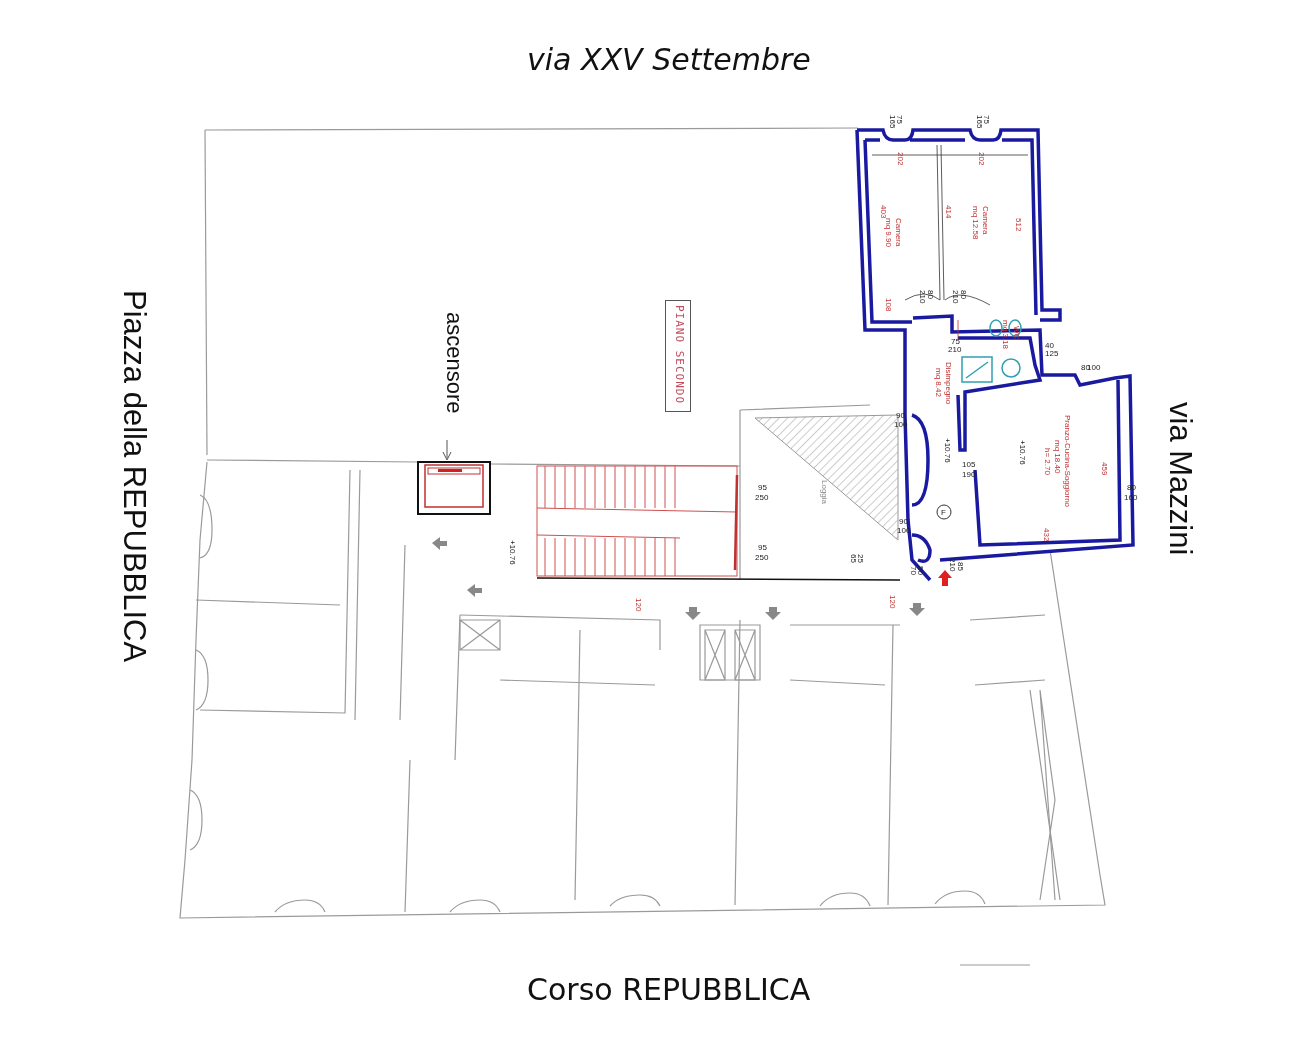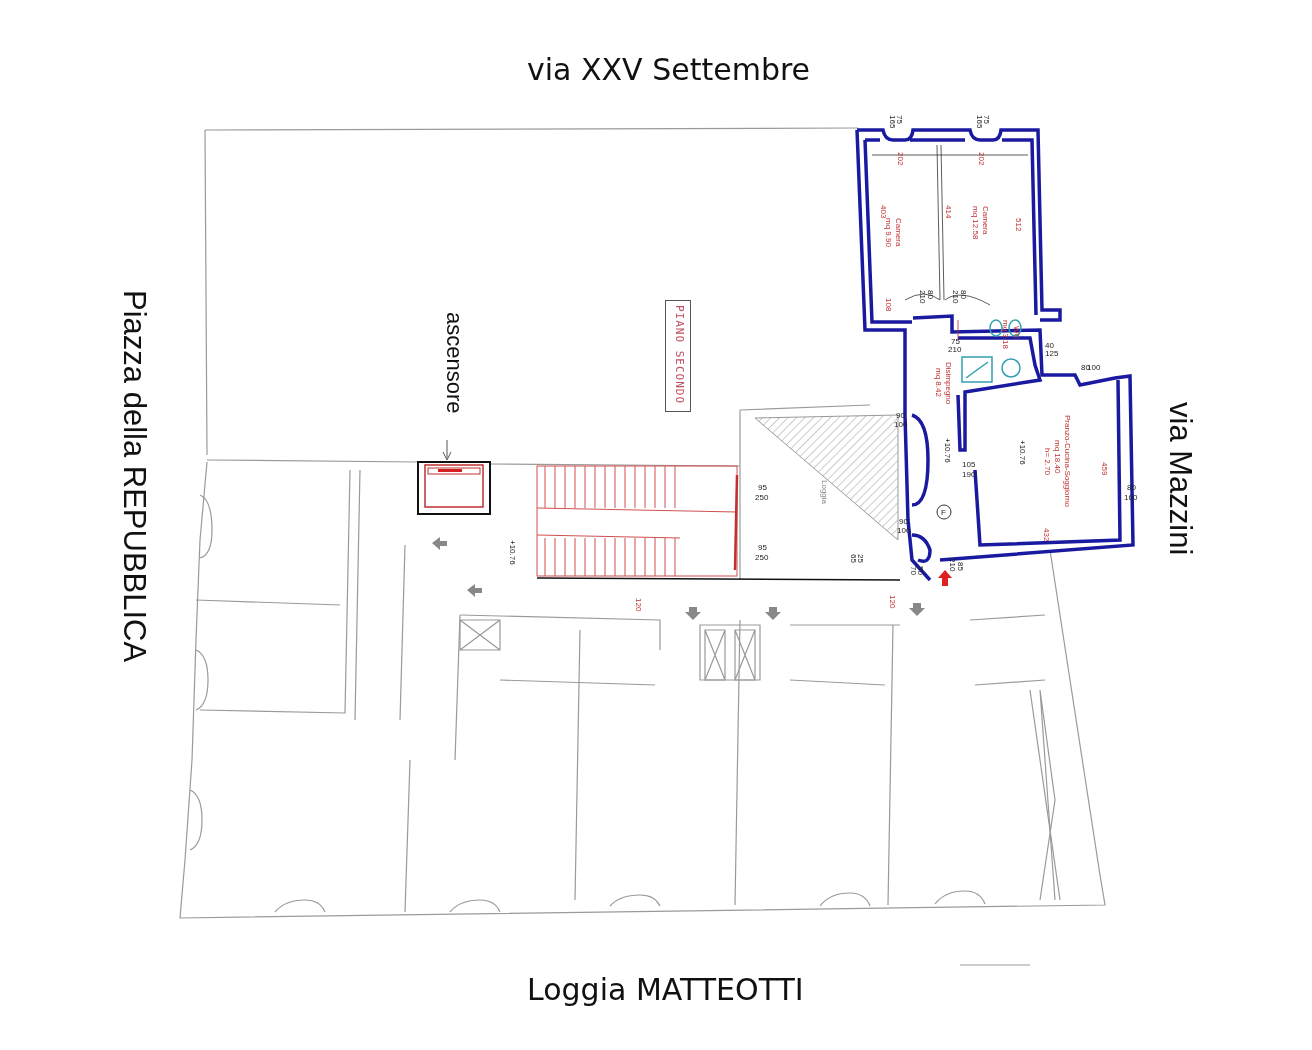--- a/index.html
+++ b/index.html
@@ -1,19 +1,19 @@
 <!DOCTYPE html>
 <html><head>
 <meta charset="utf-8">
 <style>
   html, body { margin: 0; padding: 0; background: #ffffff; }
   body { width: 1312px; height: 1050px; position: relative; overflow: hidden; font-family: "DejaVu Sans", sans-serif; }
   #plan { position: absolute; left: 0; top: 0; width: 1312px; height: 1050px; }
   .street { position: absolute; font-family: "DejaVu Sans", sans-serif; font-size: 30px; color: #111; white-space: nowrap; }
-  .street-top { left: 527px; top: 52px; }
+  .street-top { left: 527px; top: 42px; font-style: italic; }
   .street-bottom { left: 527px; top: 972px; }
   .street-left { left: 100px; top: 290px; transform-origin: 0 0; transform: translate(52px, 0) rotate(90deg); font-family: "Liberation Sans", sans-serif; font-size: 31px; }
   .street-right { left: 1160px; top: 402px; transform-origin: 0 0; transform: translate(38px, 0) rotate(90deg); font-family: "Liberation Sans", sans-serif; font-size: 31px; }
   .ascensore { position: absolute; left: 437px; top: 312px; transform-origin: 0 0; transform: translate(30px, 0) rotate(90deg); font-family: "Liberation Sans", sans-serif; font-size: 22px; color: #111; }
   .piano { position: absolute; left: 665px; top: 300px; width: 24px; height: 110px; border: 1px solid #555; }
   .piano span { position: absolute; left: 2px; top: 4px; transform-origin: 0 0; transform: translate(18px, 0) rotate(90deg); font-family: "DejaVu Sans Mono", monospace; font-size: 11px; color: #c05060; white-space: nowrap; letter-spacing: 1px; }
   .lbl { font-family: "Liberation Sans", sans-serif; fill: #c03030; font-size: 8px; }
   .dim { font-family: "Liberation Sans", sans-serif; fill: #222; font-size: 8px; }
 </style>
 </head>
@@ -186,19 +186,19 @@
     <path d="M467 590 L475 584 L475 588 L482 588 L482 593 L475 593 L475 597 Z"></path>
     <path d="M689 607 L697 607 L697 612 L701 612 L693 620 L685 612 L689 612 Z"></path>
     <path d="M769 607 L777 607 L777 612 L781 612 L773 620 L765 612 L769 612 Z"></path>
     <path d="M913 603 L921 603 L921 608 L925 608 L917 616 L909 608 L913 608 Z"></path>
   </g>
 
   <path d="M945 570 L952 578 L948 578 L948 586 L942 586 L942 578 L938 578 Z" fill="#e02020"></path>
 </svg>
 
 <div class="street street-top">via XXV Settembre</div>
-<div class="street street-bottom">Loggia MATTEOTTI</div>
+<div class="street street-bottom">Corso REPUBBLICA</div>
 <div class="street street-left">Piazza della REPUBBLICA</div>
 <div class="street street-right">via Mazzini</div>
 <div class="ascensore">ascensore</div>
 <div class="piano">
   <span>PIANO SECONDO</span>
 </div>
 
 </body></html>

